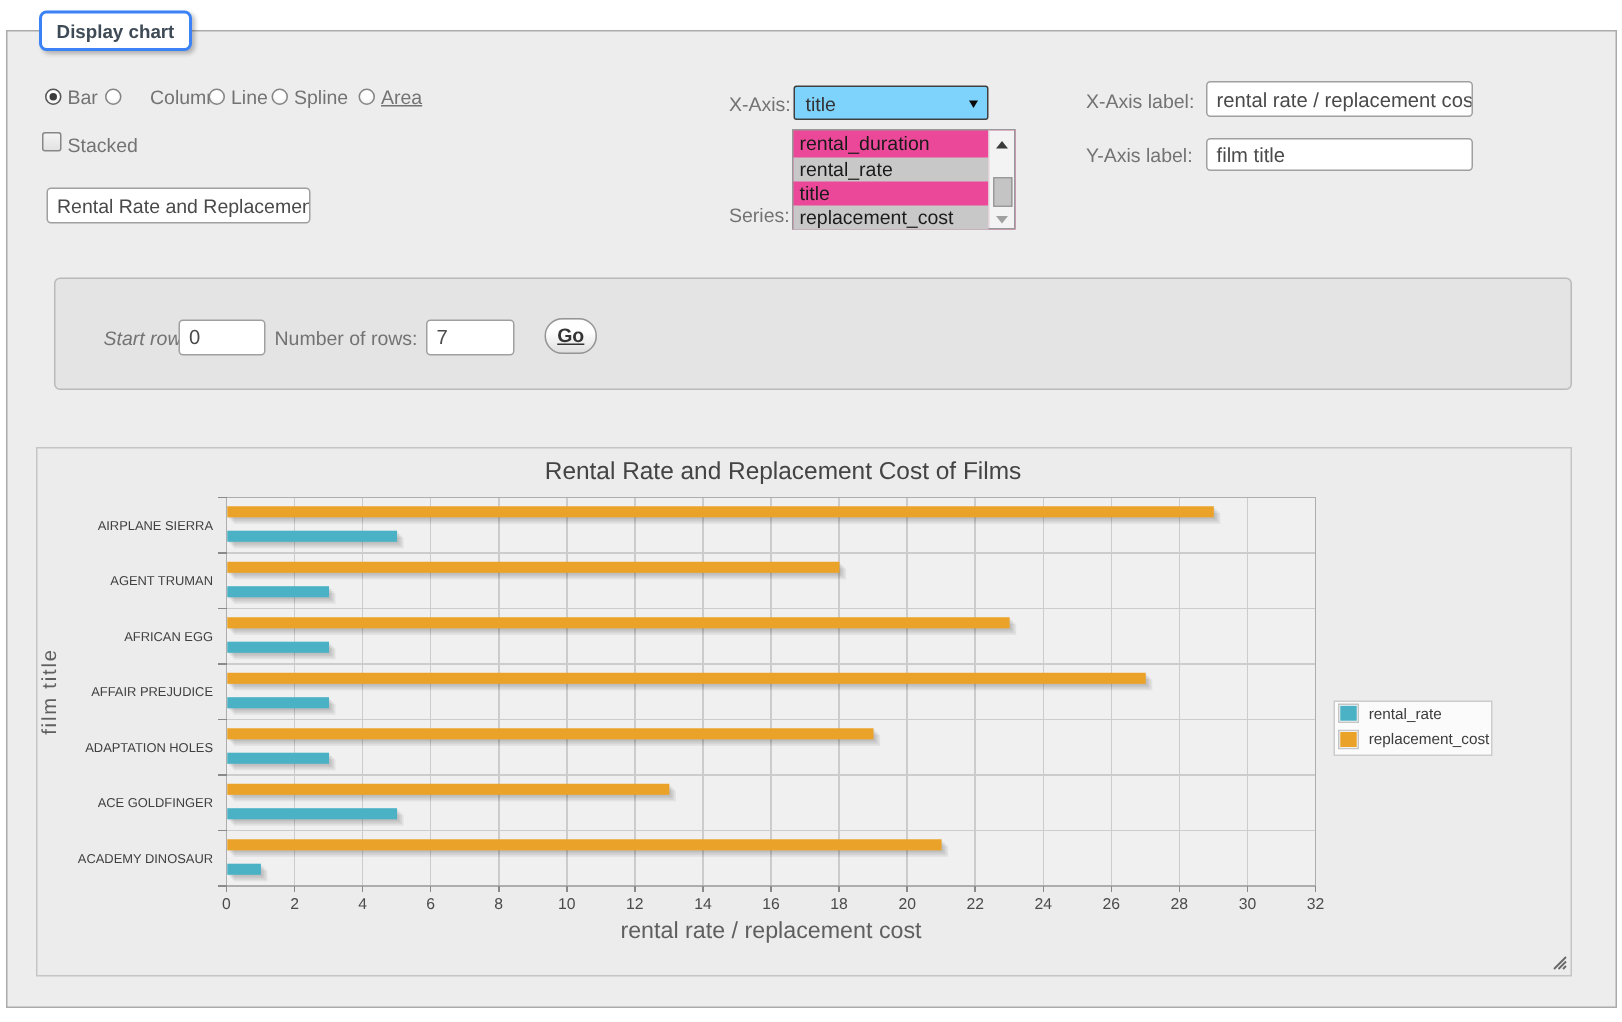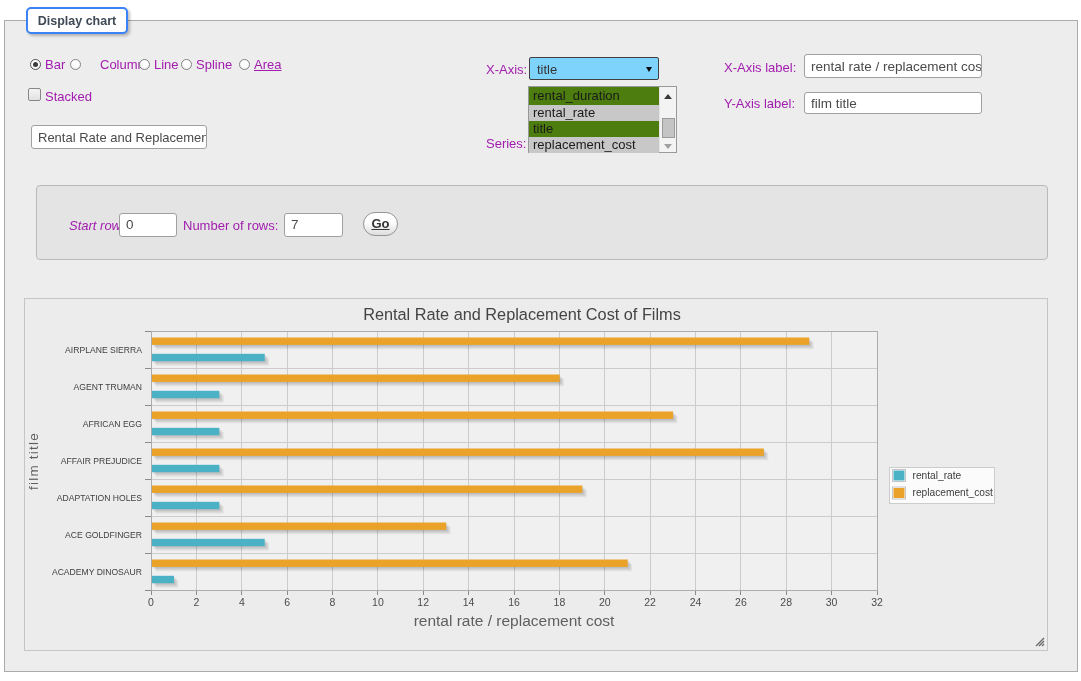--- a/index.html
+++ b/index.html
@@ -1,33 +1,33 @@
 <!DOCTYPE html>
 <html><head>
 <meta charset="utf-8">
 <style>
 * { margin:0; padding:0; box-sizing:border-box; }
 html,body { background:#fff; font-family:"Liberation Sans", sans-serif; }
 #page { position:relative; width:1081px; height:681px; overflow:hidden; background:#fff; }
 .abs { position:absolute; }
 #fieldset { left:4px; top:20px; width:1074px; height:652px; background:#ededed; border:1px solid #ababab; }
 #legendbox { left:26px; top:7px; width:102px; height:27px; background:#fff; border:2px solid #3b82f6; border-radius:5px; box-shadow:2px 2px 3px rgba(0,0,0,0.25); text-align:center; line-height:25px; font-size:12.5px; font-weight:bold; color:#3e4a55; }
-.lbl { font-size:13px; color:#a21caf; white-space:nowrap; }
+.lbl { font-size:13px; color:#737373; white-space:nowrap; }
 .inp { background:#fff; border:1px solid #a0a0a0; border-radius:3px; font-size:13.5px; color:#4a4a4a; padding-left:6px; white-space:nowrap; overflow:hidden; line-height:22px; }
 
 .radio { width:11px; height:11px; border-radius:50%; border:1px solid #858585; background:radial-gradient(circle at 50% 35%, #fff 40%, #e8e8e8 100%); }
 .radio.sel { border-color:#555; }
 .radio.sel::after { content:""; position:absolute; left:2px; top:2px; width:5px; height:5px; border-radius:50%; background:#3c3c3c; }
 .checkbox { width:13px; height:13px; border:1px solid #878787; border-radius:2px; background:linear-gradient(#f4f4f4,#e2e2e2); }
 
 #xsel { left:529px; top:57px; width:130px; height:23px; background:#7dd3fc; border:1px solid #404040; border-radius:2px; }
 #xsel .t { position:absolute; left:7px; top:4px; font-size:13px; color:#333; }
 #xsel .ar { position:absolute; right:6px; top:8.5px; width:0; height:0; border-left:3.5px solid transparent; border-right:3.5px solid transparent; border-top:5.5px solid #0a0a0a; }
 
-#listbox { left:528px; top:86px; width:149px; height:67px; background:#4d7c0f; border:1px solid #999; }
+#listbox { left:528px; top:86px; width:149px; height:67px; background:#ec4899; border:1px solid #999; }
 #listbox .it { position:absolute; left:0; width:130px; height:16.3px; font-size:13px; color:#1a1a1a; padding-left:4px; line-height:16px; white-space:nowrap; overflow:hidden; }
 #listbox .hl { background:#c8c8c8; }
 #sbar { position:absolute; right:0; top:0; width:17px; height:65px; background:#f3f3f3; border-left:1px solid #e4e4e4; }
 #sbar .arr { position:absolute; left:4px; width:0; height:0; border-left:4px solid transparent; border-right:4px solid transparent; }
 #sbar .up { top:7px; border-bottom:5px solid #3a3a3a; }
 #sbar .dn { bottom:3px; border-top:5px solid #a0a0a0; }
 #sbar .th { position:absolute; left:2px; top:31px; width:13px; height:20px; background:#c4c4c4; border:1px solid #9a9a9a; }
 
 #rowbox { left:36px; top:185px; width:1012px; height:75px; background:#e4e4e4; border:1px solid #b9b9b9; border-radius:4px; }
 #gobtn { left:363px; top:212px; width:35px; height:24px; border:1px solid #949494; border-radius:12px; background:linear-gradient(#fefefe 40%,#dedede); font-size:13px; font-weight:bold; color:#333; text-align:center; line-height:21px;text-decoration:underline; }

